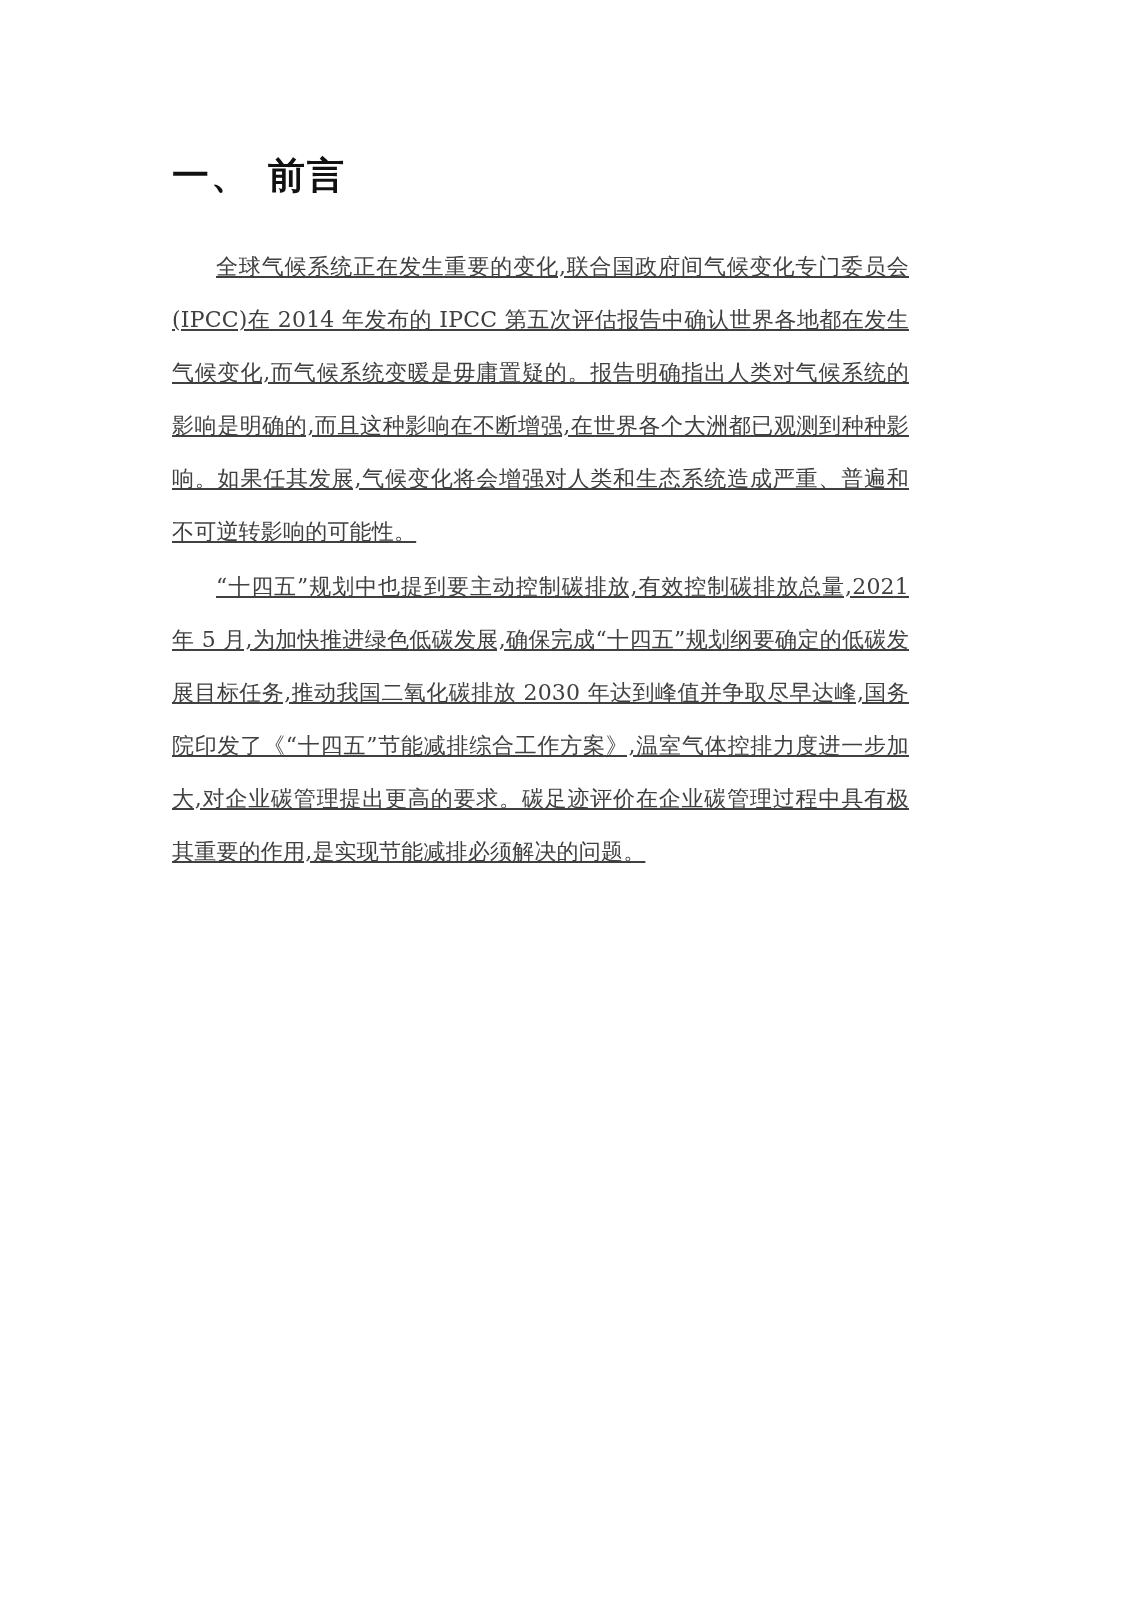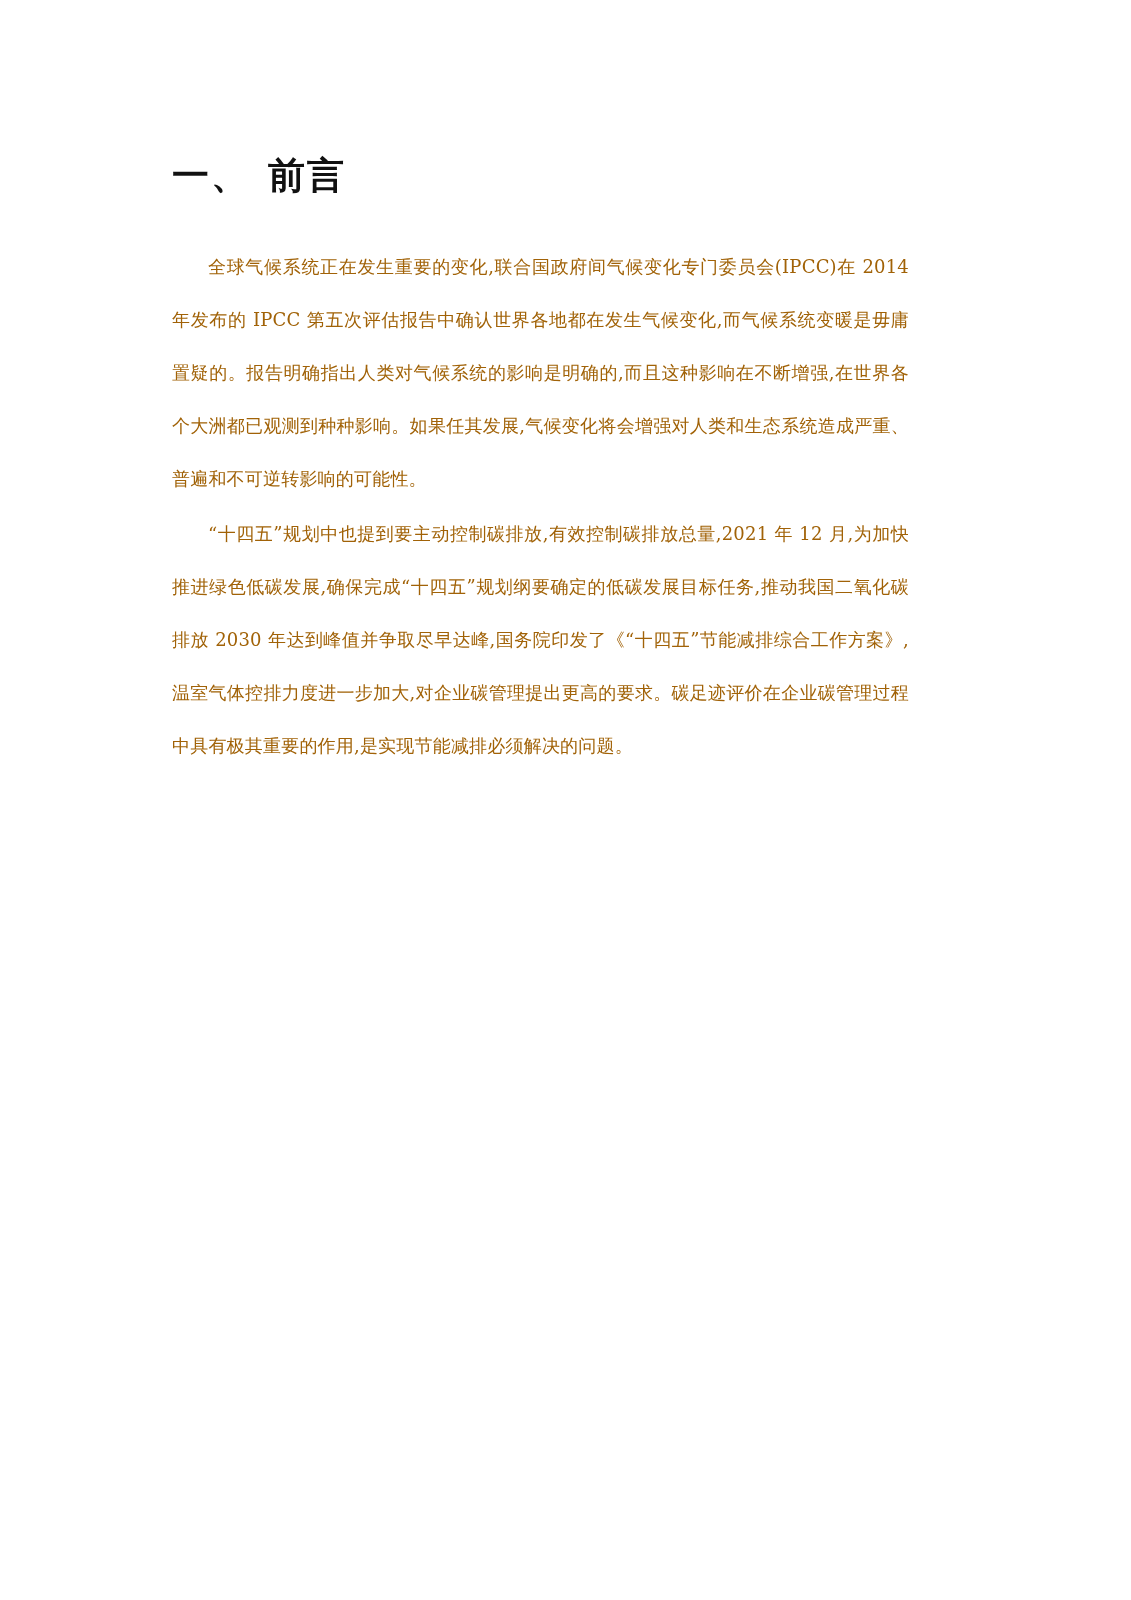--- a/index.html
+++ b/index.html
@@ -27,38 +27,39 @@
     font-size: 37px;
     letter-spacing: 2px;
     margin: 0 0 38px 0;
     line-height: 1.4;
     color: #111111;
   }
   .doc-heading .h-num {
     margin-right: 18px;
   }
   .para {
-    font-size: 18px;
+    font-size: 22px;
     line-height: 53px;
     text-align: justify;
     text-justify: inter-ideograph;
     text-indent: 2em;
     margin: 0 0 2px 0;
     letter-spacing: 0.2px;
-    color: #a16207;
+    color: #404040;
+    text-decoration: underline;
   }
   .para.tight {
     margin-bottom: 0;
   }
 </style>
 </head>
 <body>
 
 <div class="page">
 
   <h1 class="doc-heading">
     <span class="h-num">一、</span><span>前言</span>
   </h1>
 
   <p class="para">全球气候系统正在发生重要的变化,联合国政府间气候变化专门委员会(IPCC)在 2014 年发布的 IPCC 第五次评估报告中确认世界各地都在发生气候变化,而气候系统变暖是毋庸置疑的。报告明确指出人类对气候系统的影响是明确的,而且这种影响在不断增强,在世界各个大洲都已观测到种种影响。如果任其发展,气候变化将会增强对人类和生态系统造成严重、普遍和不可逆转影响的可能性。</p>
-  <p class="para">“十四五”规划中也提到要主动控制碳排放,有效控制碳排放总量,2021 年 12 月,为加快推进绿色低碳发展,确保完成“十四五”规划纲要确定的低碳发展目标任务,推动我国二氧化碳排放 2030 年达到峰值并争取尽早达峰,国务院印发了《“十四五”节能减排综合工作方案》,温室气体控排力度进一步加大,对企业碳管理提出更高的要求。碳足迹评价在企业碳管理过程中具有极其重要的作用,是实现节能减排必须解决的问题。</p>
+  <p class="para">“十四五”规划中也提到要主动控制碳排放,有效控制碳排放总量,2021 年 5 月,为加快推进绿色低碳发展,确保完成“十四五”规划纲要确定的低碳发展目标任务,推动我国二氧化碳排放 2030 年达到峰值并争取尽早达峰,国务院印发了《“十四五”节能减排综合工作方案》,温室气体控排力度进一步加大,对企业碳管理提出更高的要求。碳足迹评价在企业碳管理过程中具有极其重要的作用,是实现节能减排必须解决的问题。</p>
 
 </div>
 
 </body></html>

